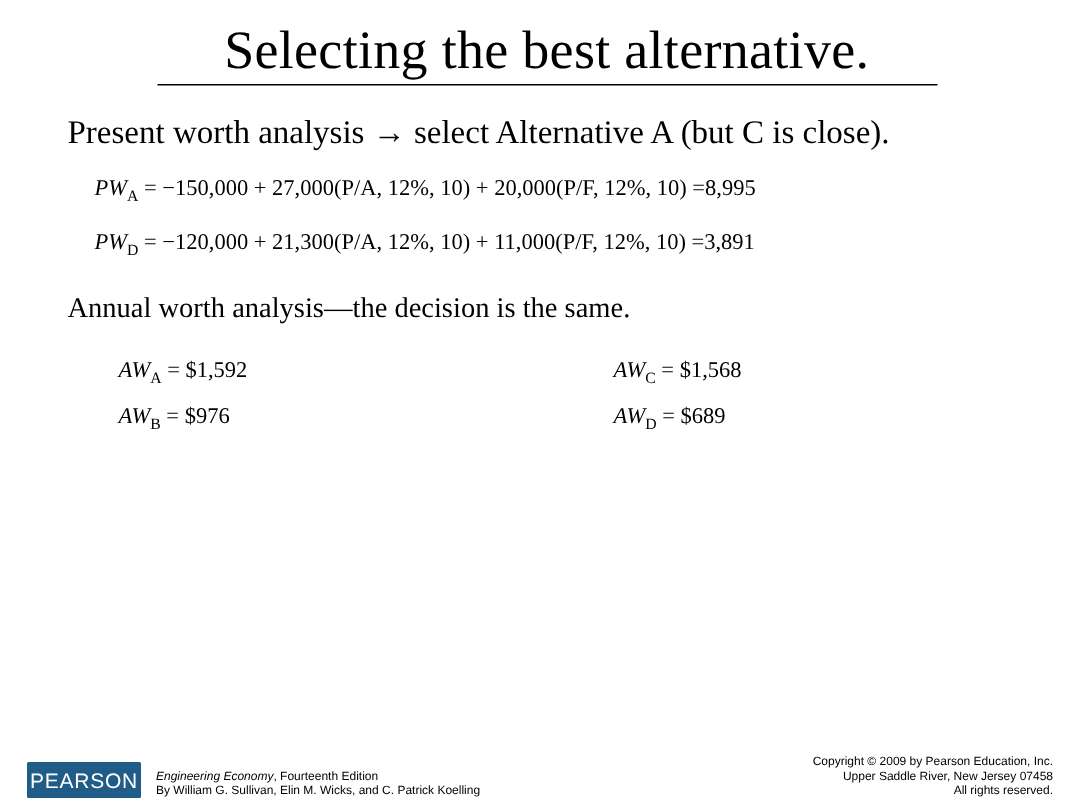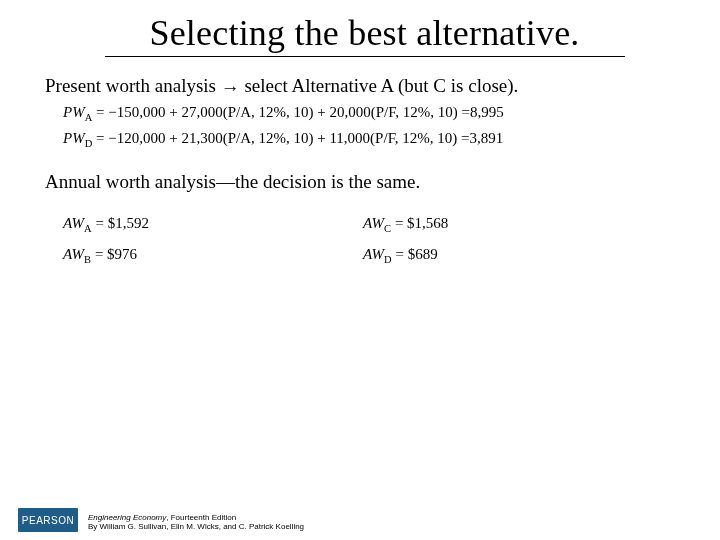--- a/index.html
+++ b/index.html
@@ -1,28 +1,28 @@
 <!DOCTYPE html>
 <html><head>
 <meta charset="utf-8">
 <style>
   * { margin: 0; padding: 0; box-sizing: border-box; }
   html, body { width: 720px; height: 540px; background: #fff; font-family: "Times New Roman", Times, serif; color: #000; }
   .slide { width: 720px; height: 540px; position: relative; padding: 10px 36px 0 45px; }
   .title { font-size: 36px; text-align: center; padding: 2px 0 2px 0; border-bottom: 1.5px solid #000; width: 520px; margin: 0 auto 18px auto; letter-spacing: 0.2px; }
-  .intro { font-size: 19px; margin: 4px 0 6px 0; font-family: Liberation Serif, serif; }
+  .intro { font-size: 22px; margin: 4px 0 6px 0; font-family: Liberation Serif, serif; }
   .eqblock { margin-left: 18px; }
-  .eq { font-size: 15px; margin: 7px 0; font-family: "Times New Roman", serif; }
+  .eq { font-size: 15px; margin: 17px 0; font-family: "Times New Roman", serif; }
   .eq i { font-style: italic; }
   .eq .res { }
   .intro2 { font-size: 19px; margin: 22px 0 16px 0; }
-  .awgrid { display: grid; grid-template-columns: 300px 300px; margin-left: 18px; }
+  .awgrid { display: grid; grid-template-columns: 300px 300px; column-gap: 30px; margin-left: 34px; }
   .aw { font-size: 15px; font-family: "Times New Roman", serif; margin: 6px 0; }
   .footer { position: absolute; left: 0; right: 0; bottom: 8px; display: flex; align-items: flex-end; padding: 0 18px; }
-  .logo { width: 60px; height: 24px; background: #1f5c87; color: #fff; font-size: 10px; display: flex; align-items: center; justify-content: center; font-family: Arial, sans-serif; letter-spacing: 0.5px; border-radius: 1px; }
+  .logo { width: 76px; height: 24px; background: #1f5c87; color: #fff; font-size: 14px; display: flex; align-items: center; justify-content: center; font-family: Arial, sans-serif; letter-spacing: 0.5px; border-radius: 1px; }
   .credits { font-family: Arial, sans-serif; font-size: 8px; line-height: 1.2; margin-left: 10px; flex: 1; margin-top: 21px; }
   .credits .booktitle { font-style: italic; }
   .copyright { font-family: Arial, sans-serif; font-size: 8px; line-height: 1.2; text-align: right; white-space: pre-line; }
   sub { font-size: 70%; vertical-align: sub; }
 </style>
 </head>
 <body>
 
 <div class="slide">
 
@@ -55,15 +55,18 @@
       <i>AW</i><sub>D</sub><span> = $689</span>
     </div>
   </div>
 
   <div class="footer">
     <div class="logo">PEARSON</div>
     <div class="credits">
       <span class="booktitle">Engineering Economy</span><span>, Fourteenth Edition</span><br>
       <span>By William G. Sullivan, Elin M. Wicks, and C. Patrick Koelling</span>
     </div>
+    <div class="copyright">Copyright © 2009 by Pearson Education, Inc.
+Upper Saddle River, New Jersey 07458
+All rights reserved.</div>
   </div>
 
 </div>
 
 </body></html>

